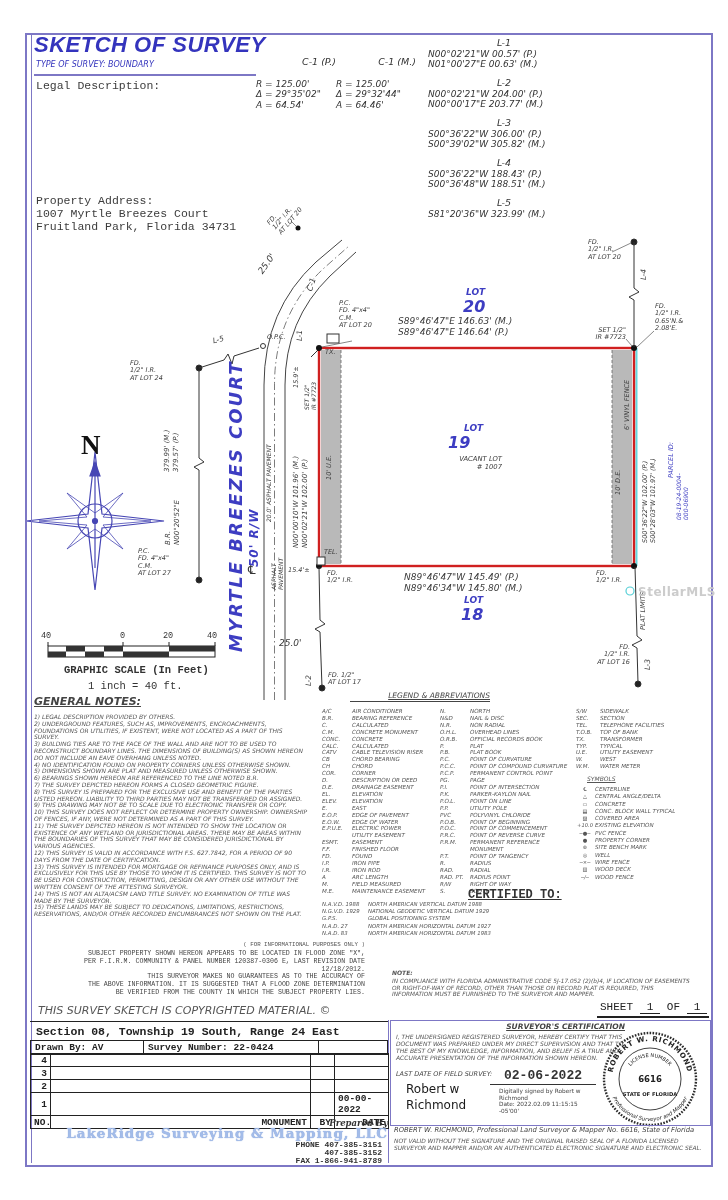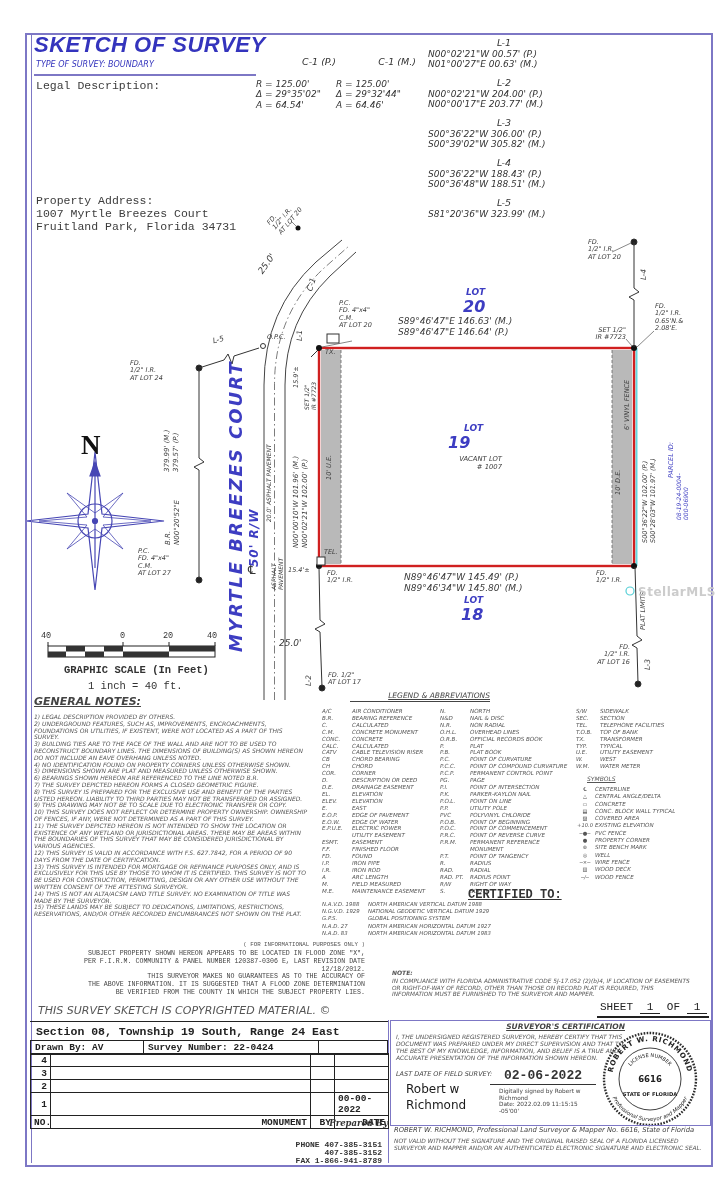--- a/index.html
+++ b/index.html
@@ -735,20 +735,21 @@
       <tr>
         <td class="ctr">NO.</td>
         <td class="ctr">MONUMENT</td>
         <td class="ctr">BY</td>
         <td class="ctr">DATE</td>
       </tr>
     </tfoot>
   </table>
 
   <div class="abs ctr" style="left:30px;top:1119px;width:358px;font:bold italic 8.5px/1 'DejaVu Serif',serif;color:#333">Prepared By</div>
+  <div class="abs ctr" style="left:30px;top:1127px;width:358px;font:bold 13.5px/1 'DejaVu Serif',serif;color:#a3bce9;letter-spacing:1px;text-shadow:0 0 1px #6e8fd0">LakeRidge Surveying &amp; Mapping, LLC</div>
   <div class="abs rgt mono b" style="left:252px;top:1141px;width:130px;font-size:8px;line-height:7.8px;color:#333;white-space:pre-line">PHONE 407-385-3151
 407-385-3152
 FAX 1-866-941-8789</div>
 
   <div class="abs" style="left:392px;top:970px;font:bold italic 6px/1 'DejaVu Sans',sans-serif;color:#555">NOTE:</div>
   <div class="abs" style="left:392px;top:978px;width:300px;font:italic 5.8px/6.6px 'DejaVu Sans',sans-serif;color:#555">IN COMPLIANCE WITH FLORIDA ADMINISTRATIVE CODE 5J-17.052 (2)(b)4, IF LOCATION OF EASEMENTS OR RIGHT-OF-WAY OF RECORD, OTHER THAN THOSE ON RECORD PLAT IS REQUIRED, THIS INFORMATION MUST BE FURNISHED TO THE SURVEYOR AND MAPPER.</div>
   <div class="abs mono" style="left:600px;top:1001px;font-size:11px;color:#222">
     <span>SHEET</span>
     <span style="border-bottom:1px solid #222;padding:0 7px">1</span>
     <span>OF</span>

